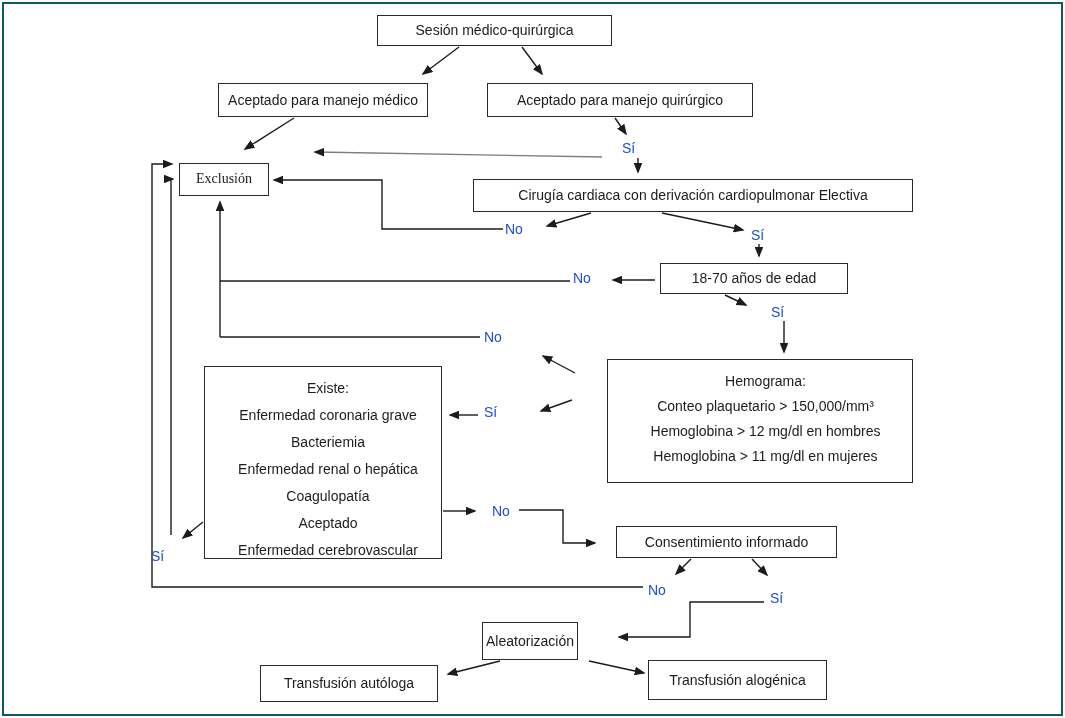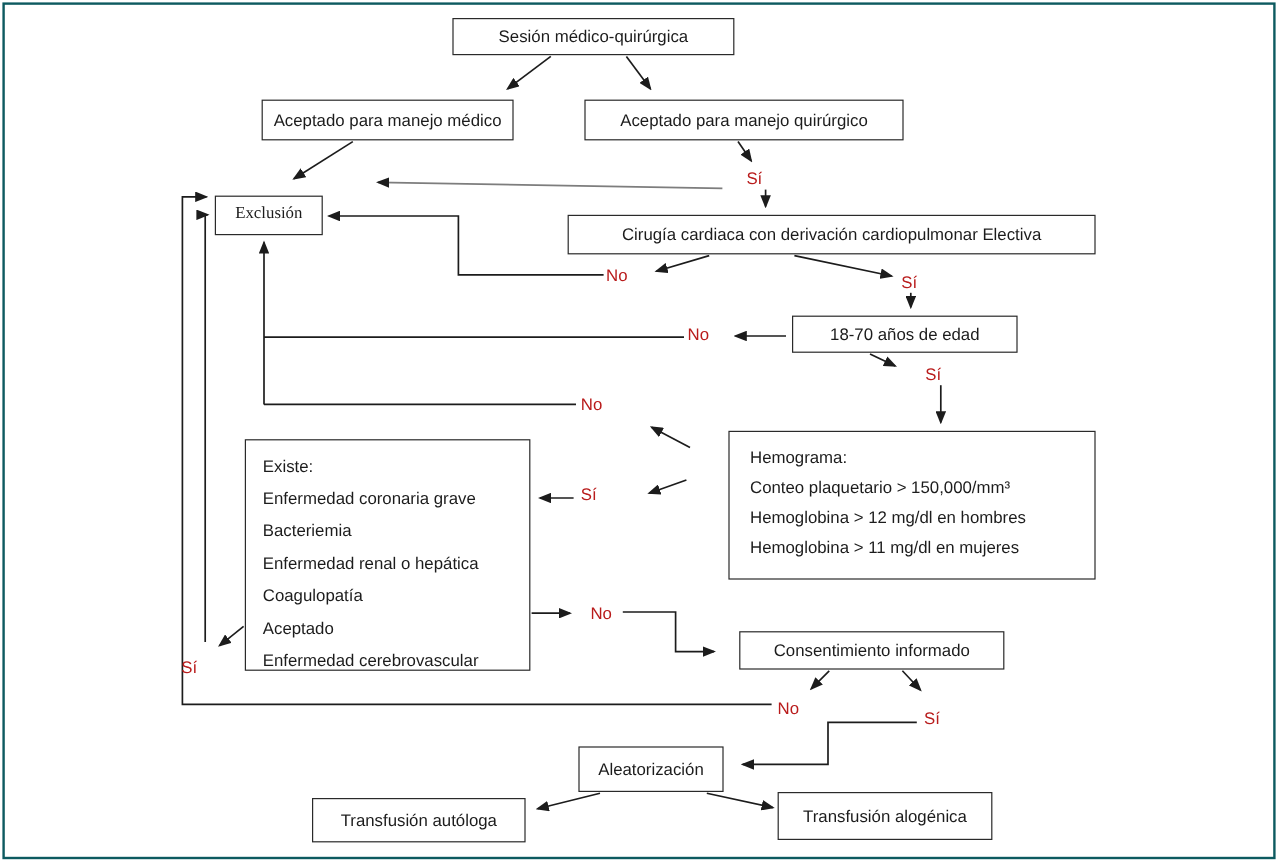--- a/index.html
+++ b/index.html
@@ -14,27 +14,27 @@
   }
   svg.arrows { position:absolute; left:0; top:0; }
   .node {
     position:absolute; box-sizing:border-box;
     background:#ffffff; border:1.5px solid #2a2a2a;
     display:flex; align-items:center; justify-content:center;
     font-size:14px; color:#1c1c1c; text-align:left; line-height:1.15;
     white-space:nowrap;
   }
   .node.block {
-    display:block; text-align:left; white-space:normal;
+    display:block; text-align:center; white-space:normal;
   }
   .node.block .ln { white-space:nowrap; }
   .hemograma .ln { line-height:25px; }
   .existe .ln { line-height:27px; }
   .dlabel {
-    position:absolute; font-size:14px; color:#b91c1c; white-space:nowrap;text-align:center;
+    position:absolute; font-size:14px; color:#1d4ed8; white-space:nowrap;text-align:center;
   }
 </style>
 </head>
 <body>
 
 <div id="screen">
 
   <svg class="arrows" width="1065" height="718" viewBox="0 0 1065 718">
     <defs>
       <marker id="ah" viewBox="0 0 10 8" refX="8.5" refY="4" markerWidth="11" markerHeight="8.8" orient="auto" markerUnits="userSpaceOnUse">
@@ -112,21 +112,21 @@
     <div class="ln">Enfermedad renal o hepática</div>
     <div class="ln">Coagulopatía</div>
     <div class="ln">Aceptado</div>
     <div class="ln">Enfermedad cerebrovascular</div>
   </div>
 
   <div class="node" style="left:616px; top:526px; width:221px; height:32px;">
     <span>Consentimiento informado</span>
   </div>
 
-  <div class="node" style="left:482px; top:622px; width:121px; height:38px;">
+  <div class="node" style="left:482px; top:622px; width:96px; height:38px;">
     <span>Aleatorización</span>
   </div>
 
   <div class="node" style="left:260px; top:665px; width:178px; height:37px;">
     <span>Transfusión autóloga</span>
   </div>
 
   <div class="node" style="left:648px; top:660px; width:179px; height:40px;">
     <span>Transfusión alogénica</span>
   </div>

